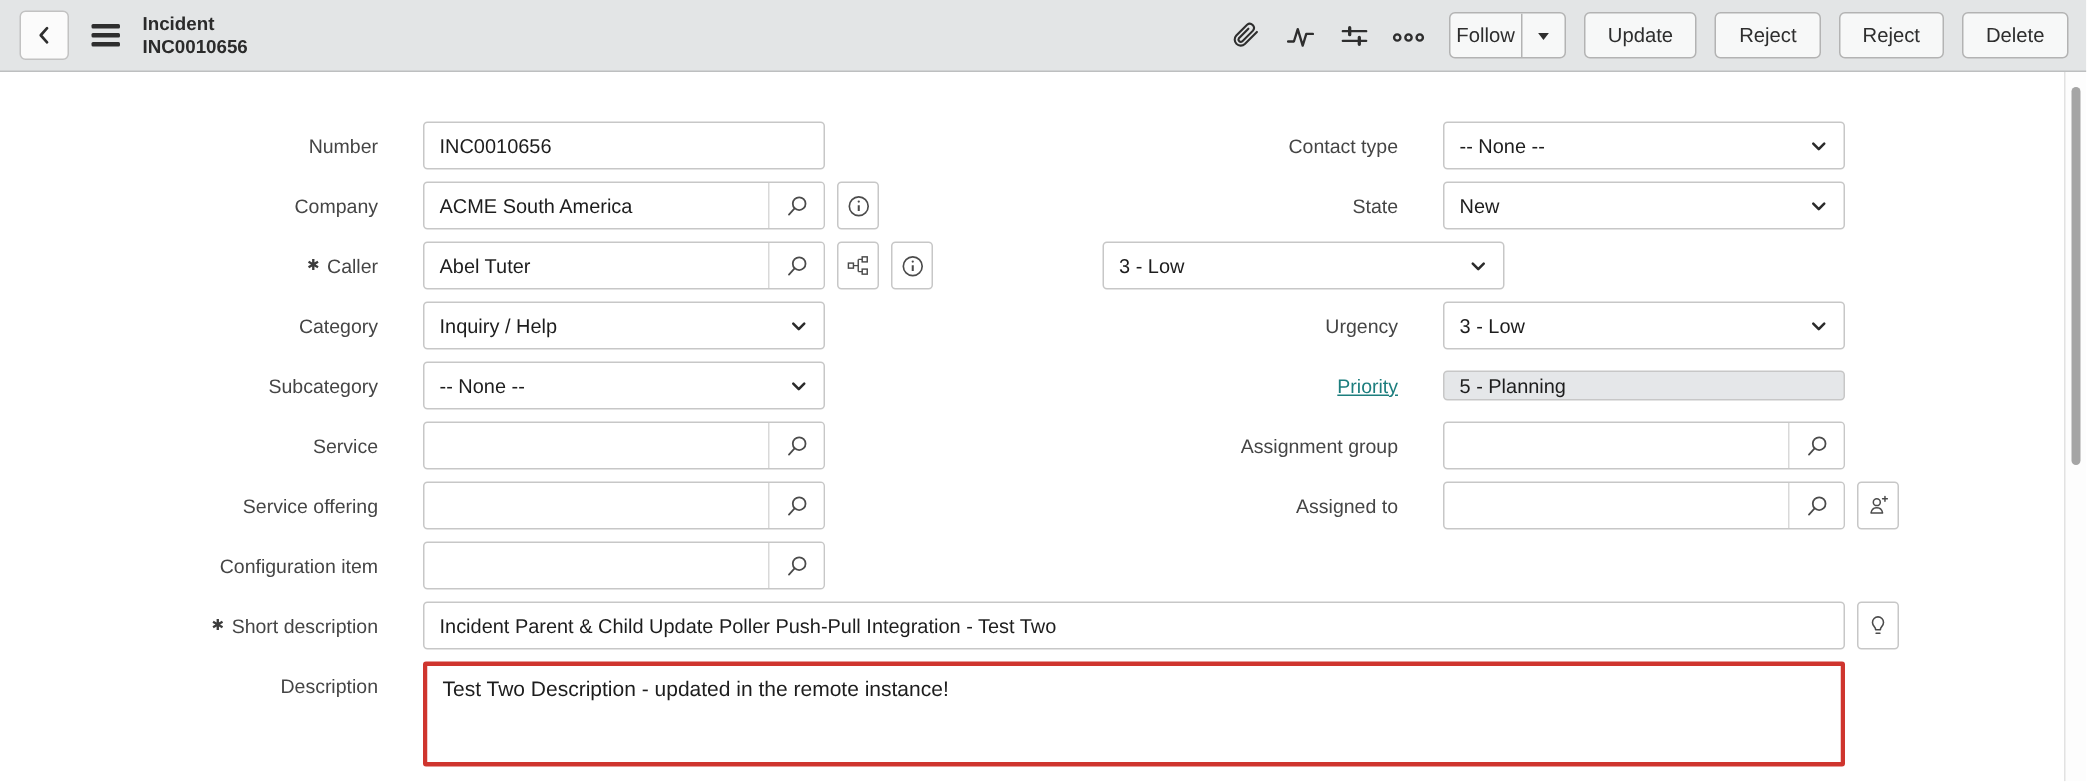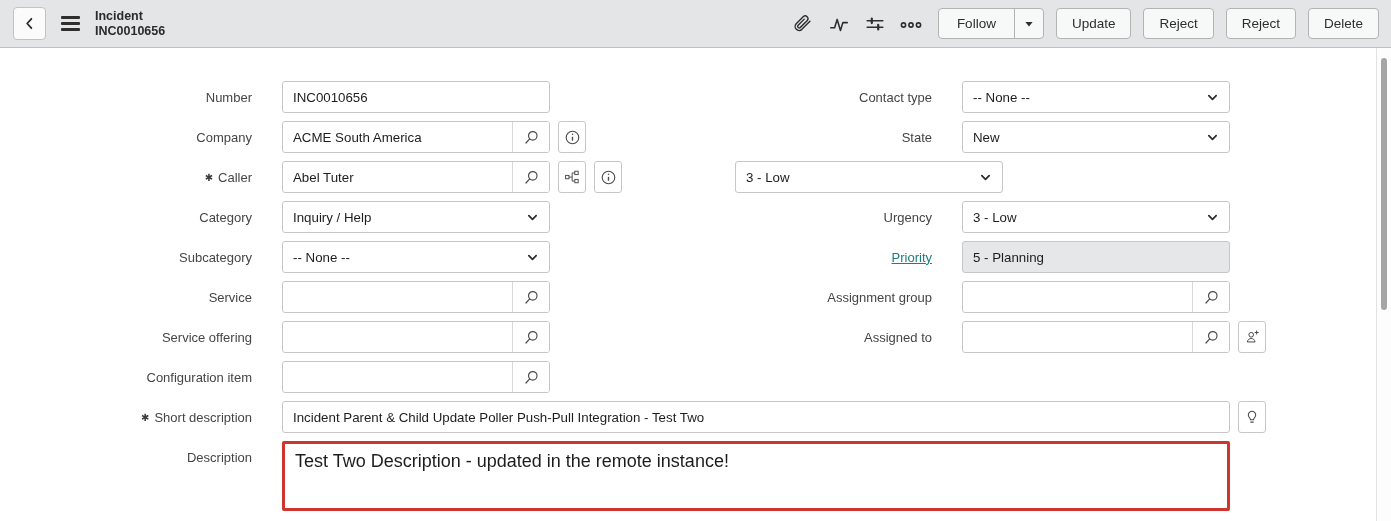--- a/index.html
+++ b/index.html
@@ -30,21 +30,21 @@
     width: 30px; height: 30px; display: flex; align-items: center; justify-content: center;
     background: transparent; border: none; color: #2e2e2e; cursor: pointer; margin-right: 6px;
   }
   .icon-btn:last-of-type { margin-right: 16px; }
   .btn {
     height: 31px; padding: 0 15px; margin-left: 12px;
     background: #f7f8f8; border: 1px solid #b3b3b3; border-radius: 4px;
     font-family: "Liberation Sans", sans-serif; font-size: 13.5px; color: #2e2e2e; cursor: pointer;
   }
   .split { display: flex; margin-left: 6px; height: 31px; border: 1px solid #b3b3b3; border-radius: 4px; background: #f7f8f8; overflow: hidden; }
-  .split .main { border: none; background: transparent; padding: 0 18px; font-size: 13.5px; color: #2e2e2e; cursor: pointer; }
+  .split .main { border: none; background: transparent; padding: 0 4px; font-size: 13.5px; color: #2e2e2e; cursor: pointer; }
   .split .caret { border: none; border-left: 1px solid #b3b3b3; background: transparent; width: 29px; display: flex; align-items: center; justify-content: center; color: #2e2e2e; cursor: pointer; }
 
   
   .form { position: absolute; top: 48px; left: 0; right: 0; bottom: 0; background: #fff; }
   .col { position: absolute; display: flex; flex-direction: column; }
   .col-left  { left: 0;   top: 33px; }
   .col-right { left: 680px; top: 33px; }
   .row { display: flex; align-items: center; height: 32px; margin-bottom: 8px; padding-left: 25px; }
   .row-desc { height: 70px; align-items: flex-start; }
   .label {
@@ -78,34 +78,34 @@
   .select {
     width: 268px; height: 32px; background: #fff;
     border: 1px solid #c7c7c7; border-radius: 3px;
     display: flex; align-items: center; justify-content: space-between;
     padding: 0 10px; cursor: pointer;
   }
   .select .sel-text { font-size: 13.3px; color: #1d1d1d; }
   .select .chev { color: #2b2b2b; display: flex; }
 
   .readonly {
-    width: 268px; height: 32px; background: #e5e7e9;
+    width: 268px; height: 20px; background: #e5e7e9;
     border: 1px solid #c7c7c7; border-radius: 3px;
     display: flex; align-items: center; padding: 0 10px;
     font-size: 13.3px; color: #1d1d1d;
   }
   .link-label { color: #1d7e7e; text-decoration: underline; cursor: pointer; }
 
   .red-wrap {
     margin-left: 30px; width: 948px; height: 70px;
     border: 3px solid #cf352e; border-radius: 2px; background: #fff;
   }
   .red-wrap textarea {
     width: 100%; height: 100%; border: none; outline: none; resize: none;
-    padding: 7px 10px; font-family: "Liberation Sans", sans-serif; font-size: 18px; color: #1d1d1d;
+    padding: 7px 10px; font-family: "Liberation Sans", sans-serif; font-size: 14px; color: #1d1d1d;
   }
 
   
   .scrollbar { position: absolute; right: 0; top: 48px; bottom: 0; width: 15px; background: #fdfdfd; border-left: 1px solid #e2e2e2; }
   .scroll-thumb { position: absolute; left: 4px; top: 10px; width: 6px; height: 252px; background: #a5a5a5; border-radius: 3px; cursor: pointer; }
 
   svg { display: block; }
 </style>
 </head>
 <body>

